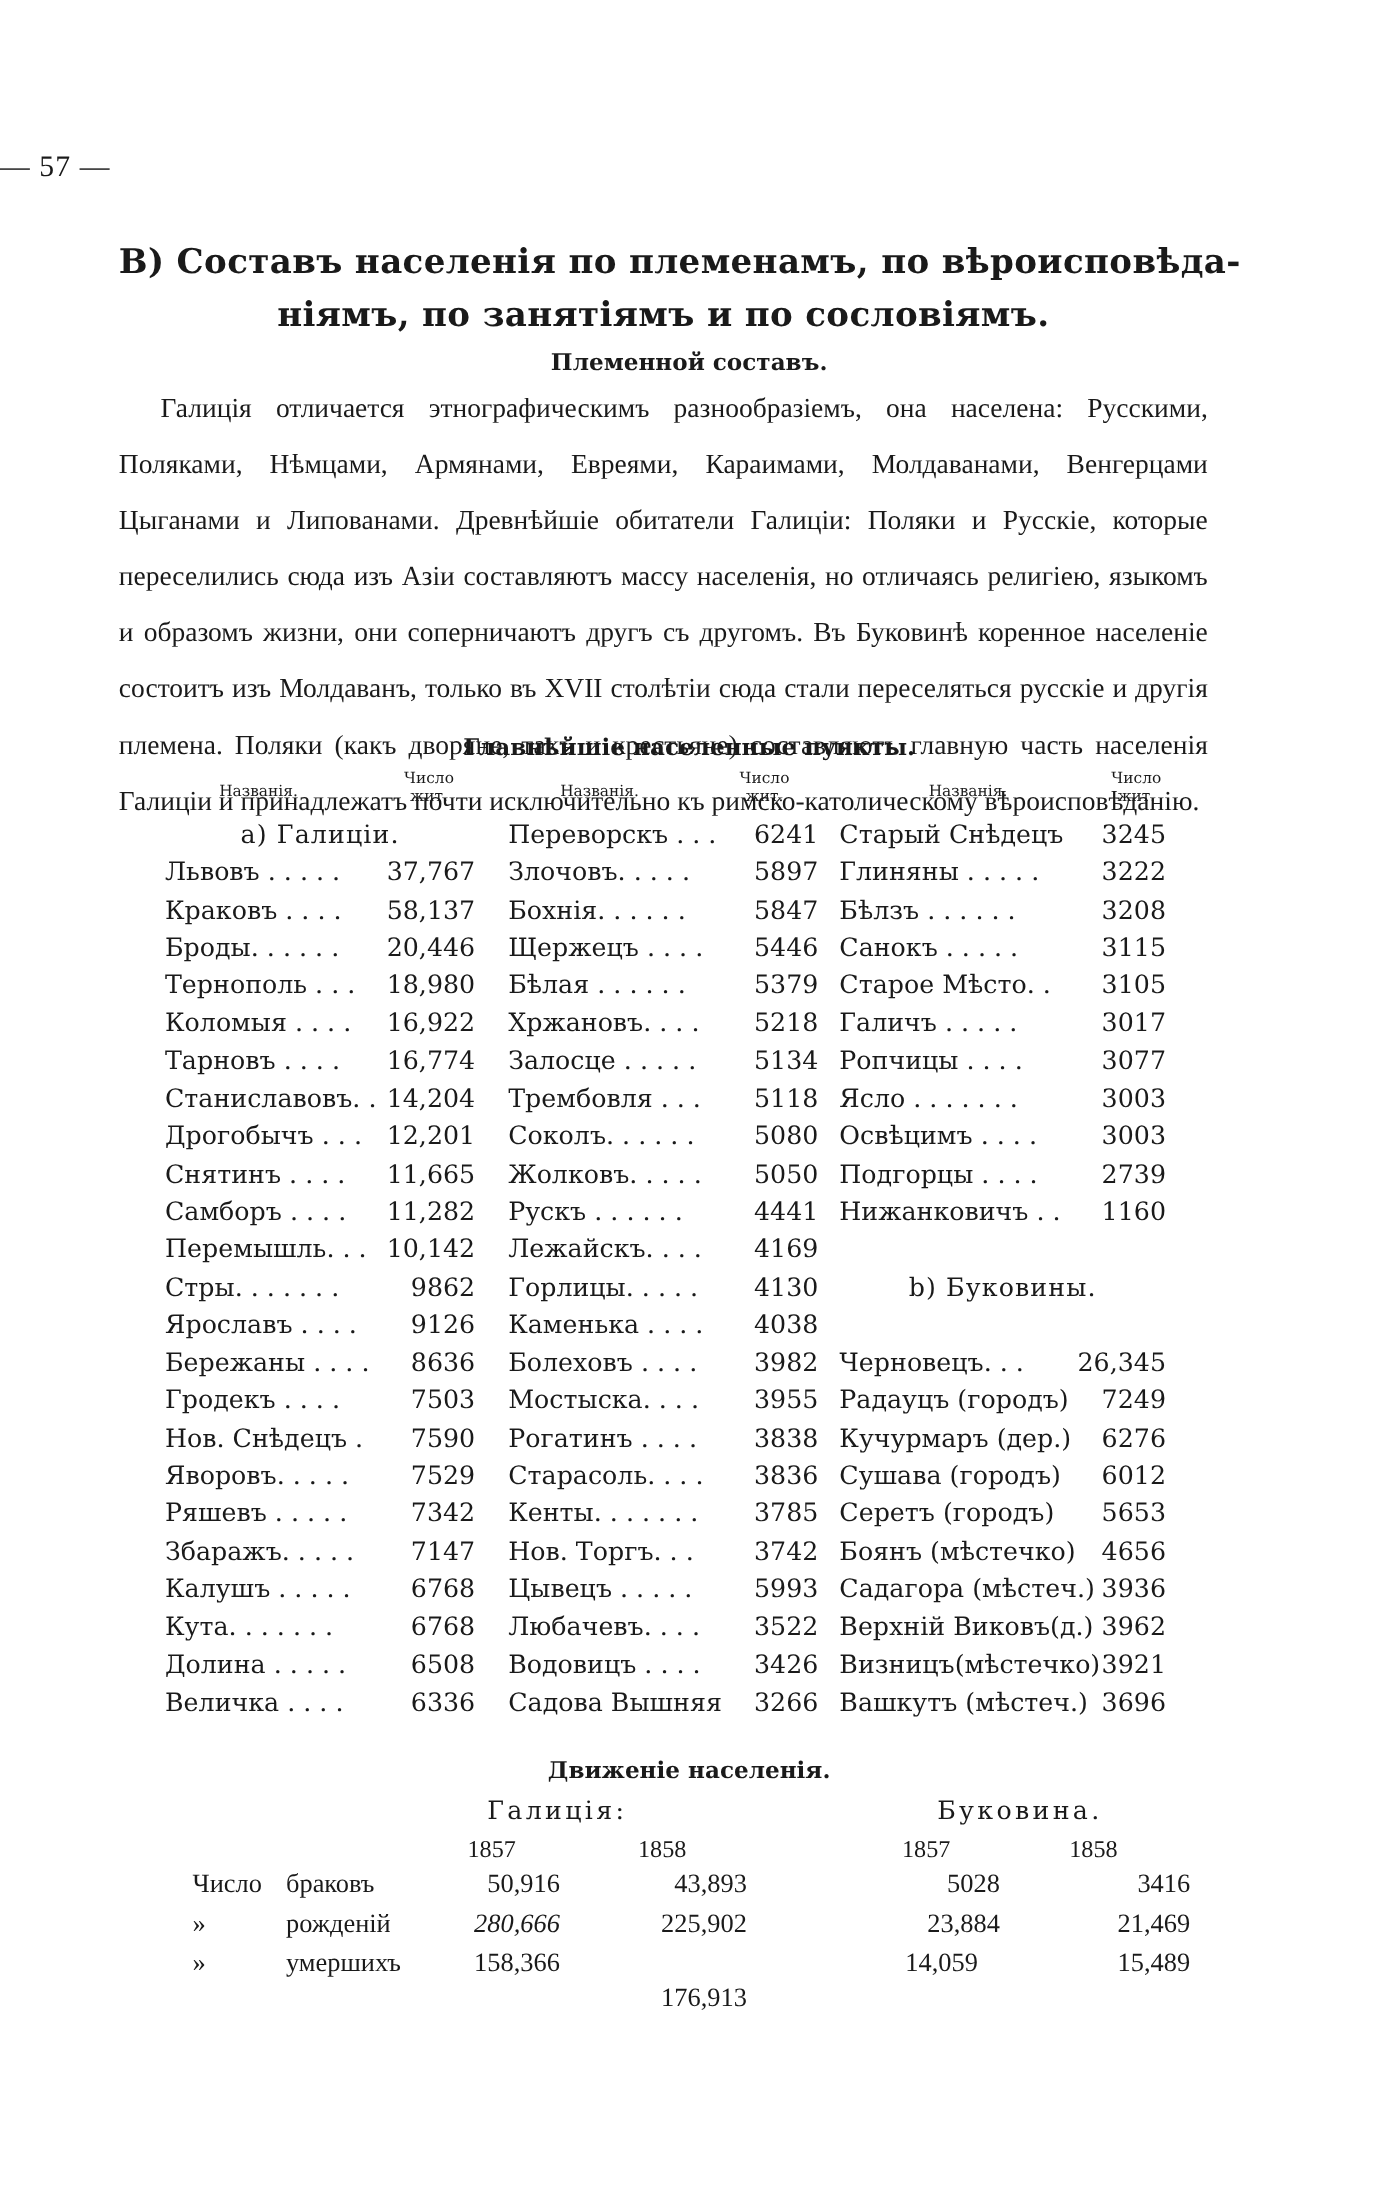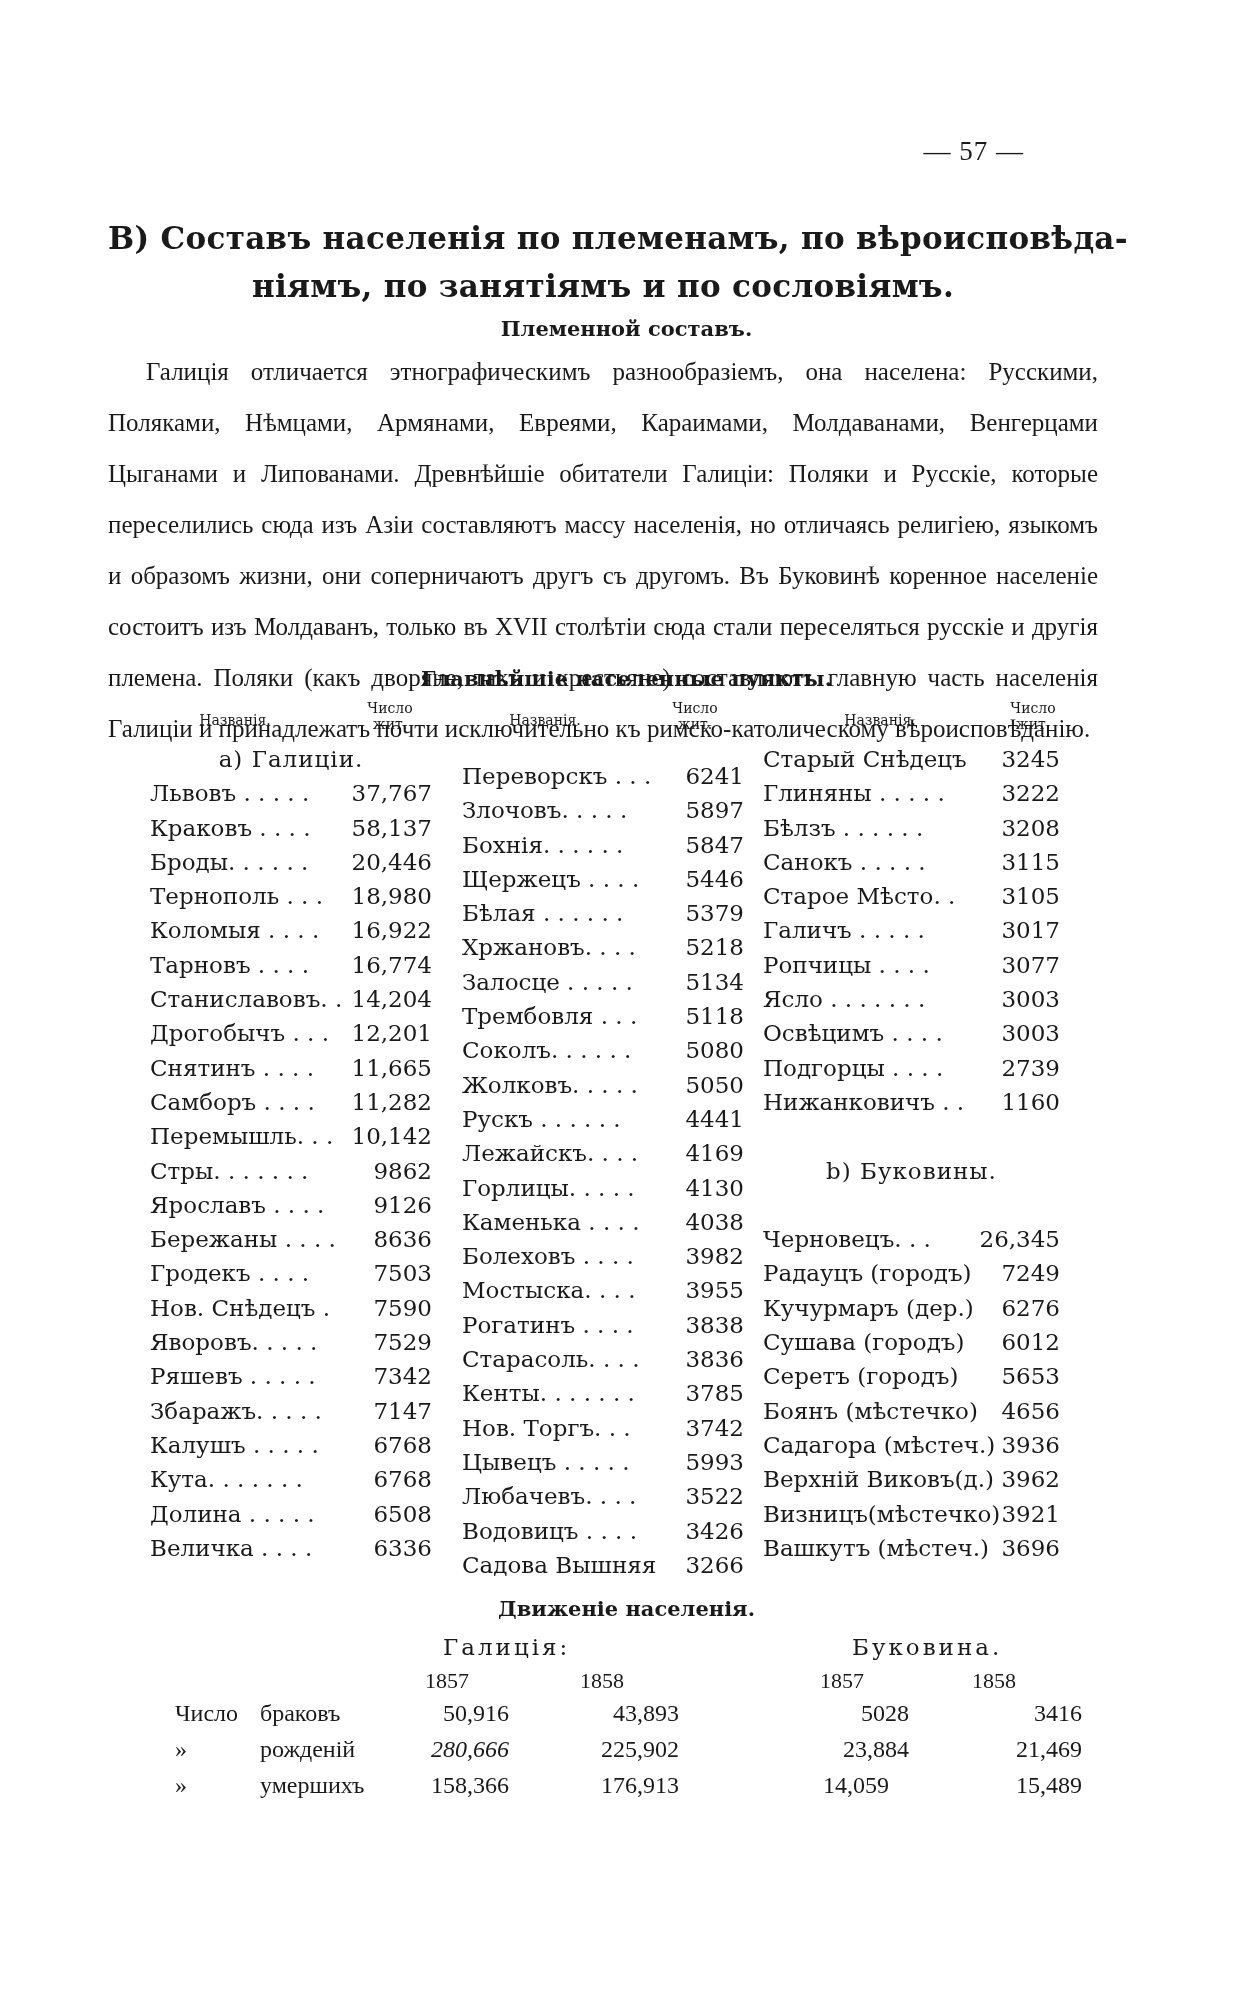--- a/index.html
+++ b/index.html
@@ -1,18 +1,18 @@
 <!DOCTYPE html>
 <html><head>
   <meta charset="utf-8">
   <style>
     html, body { margin: 0; padding: 0; background: #ffffff; }
     body { width: 1253px; height: 2000px; position: relative; overflow: hidden;
       font-family: "Liberation Serif", "DejaVu Serif", serif; color: #1a1a1a; }
-    .page-num { position: absolute; top: 136px; left: 0; width: 1024px; text-align: right; font-size: 27px; letter-spacing: 1px; }
+    .page-num { position: absolute; top: 136px; left: 0; width: 1024px; text-align: left; font-size: 27px; letter-spacing: 1px; }
     .title { position: absolute; top: 214px; left: 108px; width: 990px; font-family: "DejaVu Serif", serif; font-weight: bold; font-size: 31px; line-height: 48px; text-align: center; letter-spacing: 0.3px; }
     .title .l1 { display: block; text-align: left; white-space: nowrap; }
     .subhead { position: absolute; left: 0; width: 1253px; text-align: center; font-family: "DejaVu Serif", serif; font-weight: bold; font-size: 21px; }
     .para { position: absolute; top: 346px; left: 108px; width: 990px; font-size: 25px; line-height: 51px; text-align: justify; text-indent: 38px; }
     .th { position: absolute; font-size: 14px; line-height: 16px; text-align: center; font-family: "DejaVu Serif", serif; }
     .col { position: absolute; top: 742px; font-size: 23px; line-height: 34.3px; font-family: "DejaVu Serif", serif; }
     .row { display: flex; justify-content: space-between; white-space: nowrap; height: 34.3px; }
     .row .name { overflow: hidden; }
     .row .val { text-align: right; }
     .section-label { text-align: center; white-space: nowrap; height: 34.3px; letter-spacing: 1px; }
@@ -147,21 +147,21 @@
           <span class="name">Долина . . . . .</span>
           <span class="val">6508</span>
         </div>
         <div class="row">
           <span class="name">Величка . . . .</span>
           <span class="val">6336</span>
         </div>
       </div>
   </div>
 
-  <div class="col" style="left:462px; width:282px;margin-top:17px;">
+  <div class="col" style="left:462px; width:282px;">
     <div id="col2">
         <div class="row">
           <span class="name">Переворскъ . . .</span>
           <span class="val">6241</span>
         </div>
         <div class="row">
           <span class="name">Злочовъ. . . . .</span>
           <span class="val">5897</span>
         </div>
         <div class="row">
@@ -374,18 +374,18 @@
         <span class="mov" style="left: 260px;">рожденій</span>
         <span class="mov" style="right: 768px; font-style: italic;">280,666</span>
         <span class="mov" style="right: 598px;">225,902</span>
         <span class="mov" style="right: 368px;">23,884</span>
         <span class="mov" style="right: 195px;">21,469</span>
       </div>
       <div class="mov-row" style="top: 1772px;">
         <span class="mov" style="left: 175px;">»</span>
         <span class="mov" style="left: 260px;">умершихъ</span>
         <span class="mov" style="right: 768px;">158,366</span>
-        <span class="mov" style="right: 598px;">176,913</span>
+        <span class="mov" style="right: 598px; margin-top: 32px;">176,913</span>
         <span class="mov" style="right: 388px; text-align: right;">14,059</span>
         <span class="mov" style="right: 195px;">15,489</span>
       </div>
     </div>
 </div>
 
 </body></html>

